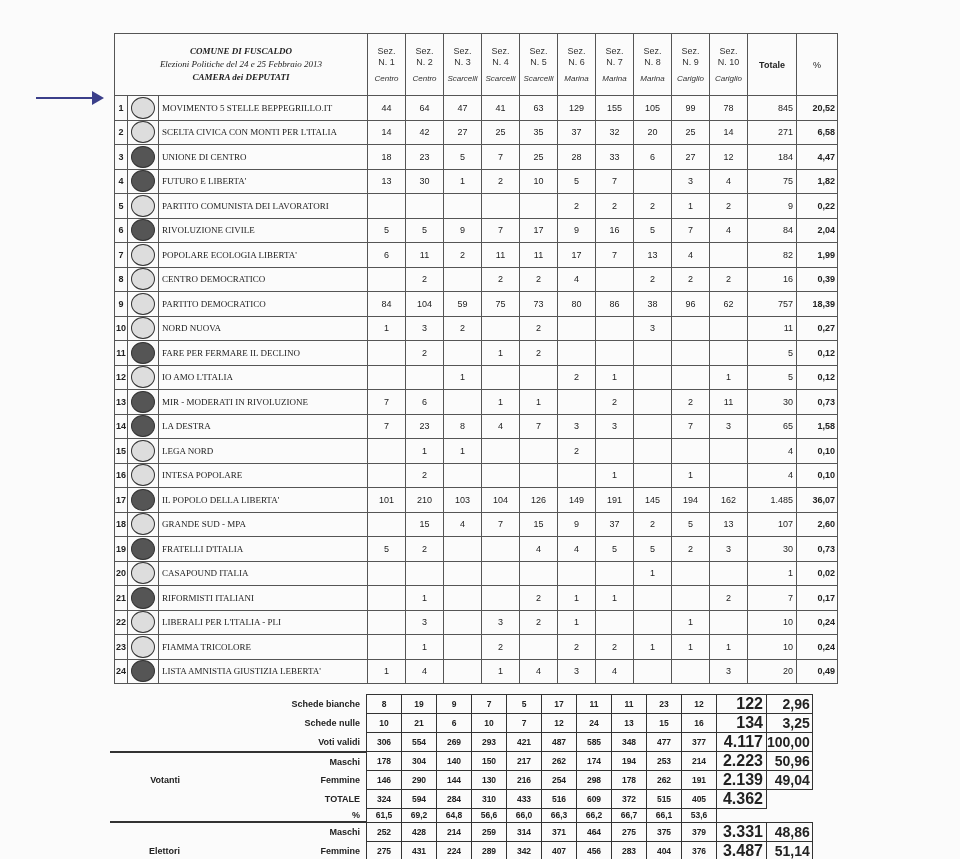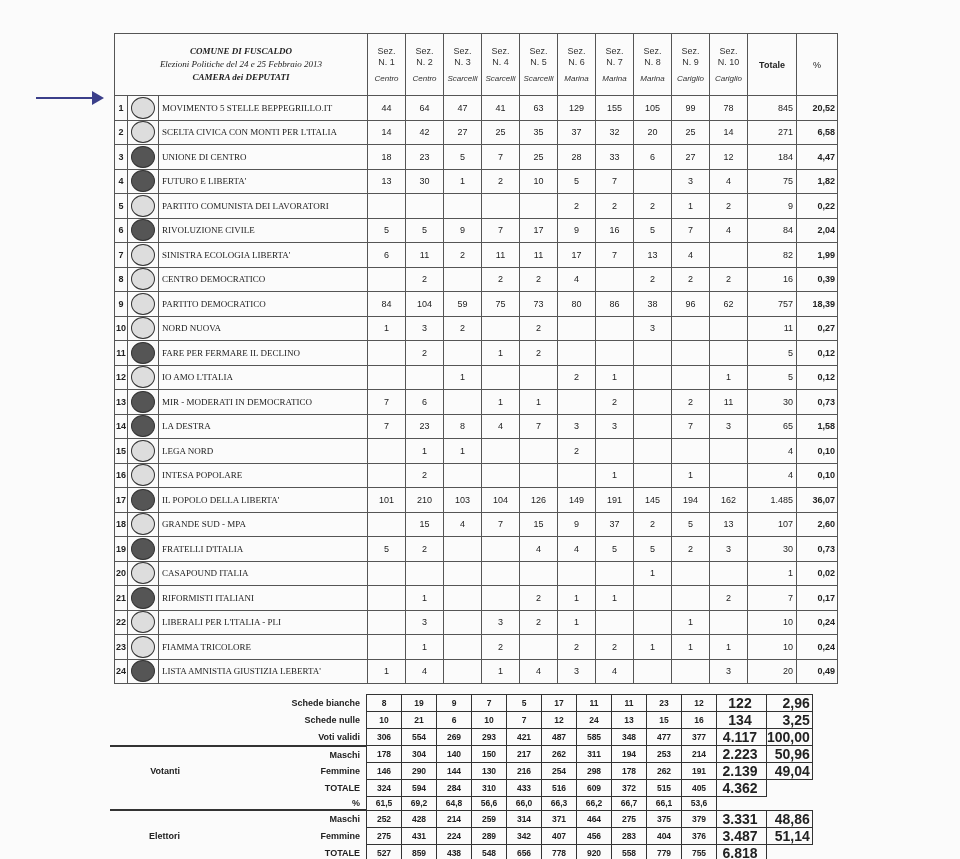--- a/index.html
+++ b/index.html
@@ -21,21 +21,21 @@
   .logo { display:inline-block; width:22px; height:20px; border-radius:50%; background:#555; border:1px solid #333; vertical-align:middle; }
   .logo.light { background:#ddd; }
   .party { text-align:left !important; padding-left:3px !important; font-family:"Liberation Serif", serif; font-size:9.5px; width:205px; }
   .tot { font-weight:normal; font-size:11px; text-align:right !important; padding-right:3px !important; }
   .pct { font-weight:bold; font-size:9px; text-align:right !important; padding-right:2px !important; }
   table.foot { position:absolute; left:110px; top:672px; border-collapse:collapse; table-layout:fixed;margin-top:22px; }
   table.foot td { height:12.5px; padding:0; font-size:9px; font-weight:bold; text-align:center; }
   table.foot td.lab { text-align:right; padding-right:6px; width:250px; }
   table.foot td.grp { width:70px; text-align:right; }
   table.foot td.v { border:1.5px solid #333; width:34px; font-size:8.5px; }
-  table.foot td.tv { border:1.5px solid #333; width:46px; font-size:14px; padding-right:3px; }
+  table.foot td.tv { border:1.5px solid #333; width:46px; font-size:16px; text-align:right; padding-right:3px; }
   table.foot td.pv { border:1.5px solid #333; width:38px; font-size:14px; text-align:right; padding-right:2px; }
   table.foot td.blank { border:none; }
   tr.sep td { border-top:2px solid #333; }
 </style>
 </head>
 <body>
 
 <div class="arrow">
   <div class="shaft"></div>
     <div class="head"></div>
@@ -200,21 +200,21 @@
         <td class="num">16</td>
         <td class="num">5</td>
         <td class="num">7</td>
         <td class="num">4</td>
         <td class="tot">84</td>
     <td class="pct">2,04</td>
       </tr>
       <tr>
         <td class="idx">7</td>
     <td class="logo-cell"><span class="logo light"></span></td>
-    <td class="party">SINISTRA ECOLOGIA LIBERTA'</td>
+    <td class="party">POPOLARE ECOLOGIA LIBERTA'</td>
         <td class="num">6</td>
         <td class="num">11</td>
         <td class="num">2</td>
         <td class="num">11</td>
         <td class="num">11</td>
         <td class="num">17</td>
         <td class="num">7</td>
         <td class="num">13</td>
         <td class="num">4</td>
         <td class="num"></td>
@@ -302,21 +302,21 @@
         <td class="num">1</td>
         <td class="num"></td>
         <td class="num"></td>
         <td class="num">1</td>
         <td class="tot">5</td>
     <td class="pct">0,12</td>
       </tr>
       <tr>
         <td class="idx">13</td>
     <td class="logo-cell"><span class="logo"></span></td>
-    <td class="party">MIR - MODERATI IN DEMOCRATICO</td>
+    <td class="party">MIR - MODERATI IN RIVOLUZIONE</td>
         <td class="num">7</td>
         <td class="num">6</td>
         <td class="num"></td>
         <td class="num">1</td>
         <td class="num">1</td>
         <td class="num"></td>
         <td class="num">2</td>
         <td class="num"></td>
         <td class="num">2</td>
         <td class="num">11</td>
@@ -562,21 +562,21 @@
       </tr>
       <tr class="sep">
         <td class="grp"></td>
         <td class="lab" style="width:180px">Maschi</td>
         <td class="v">178</td>
         <td class="v">304</td>
         <td class="v">140</td>
         <td class="v">150</td>
         <td class="v">217</td>
         <td class="v">262</td>
-        <td class="v">311</td>
+        <td class="v">174</td>
         <td class="v">194</td>
         <td class="v">253</td>
         <td class="v">214</td>
         <td class="tv">2.223</td>
         <td class="pv">50,96</td>
       </tr>
       <tr>
         <td class="grp">Votanti</td>
         <td class="lab" style="width:180px">Femmine</td>
         <td class="v">146</td>

